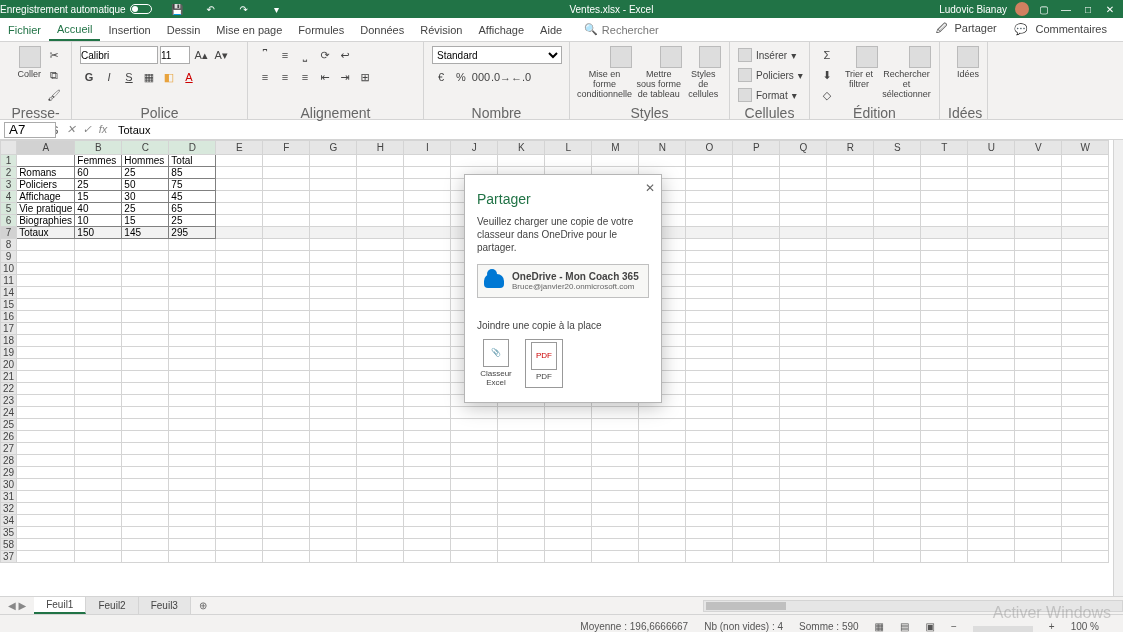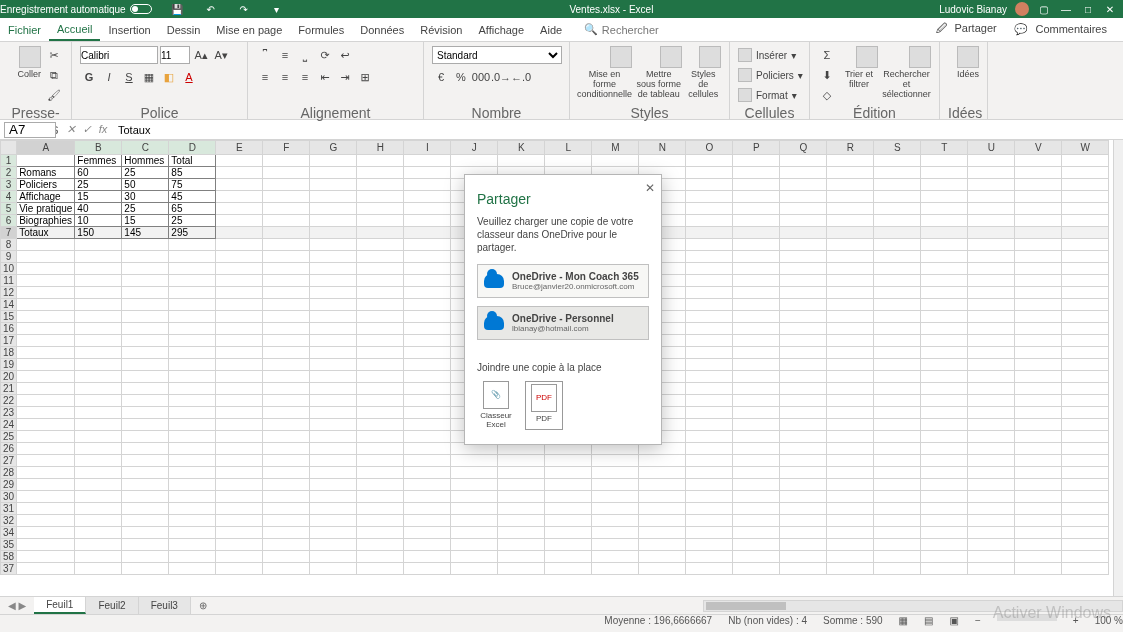--- a/index.html
+++ b/index.html
@@ -63,21 +63,21 @@
 .sheet .scrollv { position: absolute; right: 0; top: 0; bottom: 0; width: 10px; background: #f0f0f0; border-left: 1px solid #d4d4d4; }
 
 .sheettabs { height: 18px; border-top: 1px solid #d4d4d4; display: flex; align-items: center; font-size: 10px; background: #f3f2f1; }
 .sheettabs .stab { padding: 0 12px; height: 100%; display: flex; align-items: center; border-right: 1px solid #d4d4d4; cursor: pointer; color: #444; background: #e6e6e6; }
 .sheettabs .stab.active { background: #fff; border-bottom: 2px solid #217346; }
 .sheettabs .addtab { padding: 0 8px; cursor: pointer; color: #666; }
 .sheettabs .navbtns { padding: 0 8px; color: #888; }
 .sheettabs .hscroll { margin-left: auto; width: 420px; height: 12px; background: #e6e6e6; border: 1px solid #d4d4d4; position: relative; }
 .sheettabs .hscroll .thumb { position: absolute; left: 2px; top: 1px; width: 80px; height: 8px; background: #c0c0c0; }
 
-.statusbar { height: 18px; background: #f3f2f1; border-top: 1px solid #d4d4d4; display: flex; align-items: flex-start; font-size: 10px; color: #555; padding: 0 0; gap: 16px; }
+.statusbar { height: 18px; background: #f3f2f1; border-top: 1px solid #d4d4d4; display: flex; align-items: flex-end; font-size: 10px; color: #555; padding: 0 24px; gap: 16px; }
 .statusbar .spacer { flex: 1; }
 .watermark { position: absolute; right: 12px; bottom: 10px; font-size: 16px; color: rgba(120,120,120,0.35); pointer-events: none; }
 
 .dialog { position: absolute; left: 464px; top: 174px; width: 198px; background: #fff; border: 1px solid #b5b5b5; box-shadow: 0 4px 18px rgba(0,0,0,0.25); padding: 10px 12px 14px 12px; font-size: 10px; color: #444; }
 .dialog .dclose { position: absolute; right: 6px; top: 6px; font-size: 12px; color: #666; cursor: pointer; }
 .dialog .dtitle { color: #217346; font-size: 14px; margin: 6px 0 8px 0; }
 .dialog .dtext { font-size: 10px; line-height: 1.3; margin-bottom: 10px; }
 .dialog .odrow { display: flex; align-items: center; gap: 8px; border: 1px solid #c0c0c0; background: #f7f7f5; padding: 6px; margin-bottom: 8px; cursor: pointer; }
 .dialog .odrow.hover { background: #e8e8e6; }
 .dialog .cloud { width: 20px; height: 14px; background: #0078d4; border-radius: 7px 7px 4px 4px; position: relative; }
@@ -585,46 +585,20 @@
           <td class=""></td>
           <td class=""></td>
           <td class=""></td>
           <td class=""></td>
           <td class=""></td>
           <td class=""></td>
           <td class=""></td>
           <td class=""></td>
         </tr>
         <tr class="">
-          <th class="rowhdr ">12</th>
-          <td class=""></td>
-          <td class=""></td>
-          <td class=""></td>
-          <td class=""></td>
-          <td class=""></td>
-          <td class=""></td>
-          <td class=""></td>
-          <td class=""></td>
-          <td class=""></td>
-          <td class=""></td>
-          <td class=""></td>
-          <td class=""></td>
-          <td class=""></td>
-          <td class=""></td>
-          <td class=""></td>
-          <td class=""></td>
-          <td class=""></td>
-          <td class=""></td>
-          <td class=""></td>
-          <td class=""></td>
-          <td class=""></td>
-          <td class=""></td>
-          <td class=""></td>
-        </tr>
-        <tr class="">
           <th class="rowhdr ">14</th>
           <td class=""></td>
           <td class=""></td>
           <td class=""></td>
           <td class=""></td>
           <td class=""></td>
           <td class=""></td>
           <td class=""></td>
           <td class=""></td>
           <td class=""></td>
@@ -1251,27 +1225,20 @@
   <div class="dclose">✕</div>
   <div class="dtitle">Partager</div>
   <div class="dtext">Veuillez charger une copie de votre classeur dans OneDrive pour le partager.</div>
   <div class="odrow">
     <div class="cloud"></div>
     <div>
       <div class="odtitle">OneDrive - Mon Coach 365</div>
       <div class="odsub">Bruce@janvier20.onmicrosoft.com</div>
     </div>
   </div>
-  <div class="odrow hover">
-    <div class="cloud"></div>
-    <div>
-      <div class="odtitle">OneDrive - Personnel</div>
-      <div class="odsub">lbianay@hotmail.com</div>
-    </div>
-  </div>
   <div class="attachlbl">Joindre une copie à la place</div>
   <div class="attachrow">
     <div class="attachbtn">
       <div class="aicon">📎</div>
       <span>Classeur</span>
         <span>Excel</span>
     </div>
     <div class="attachbtn sel">
       <div class="aicon">PDF</div>
       <span>PDF</span>

